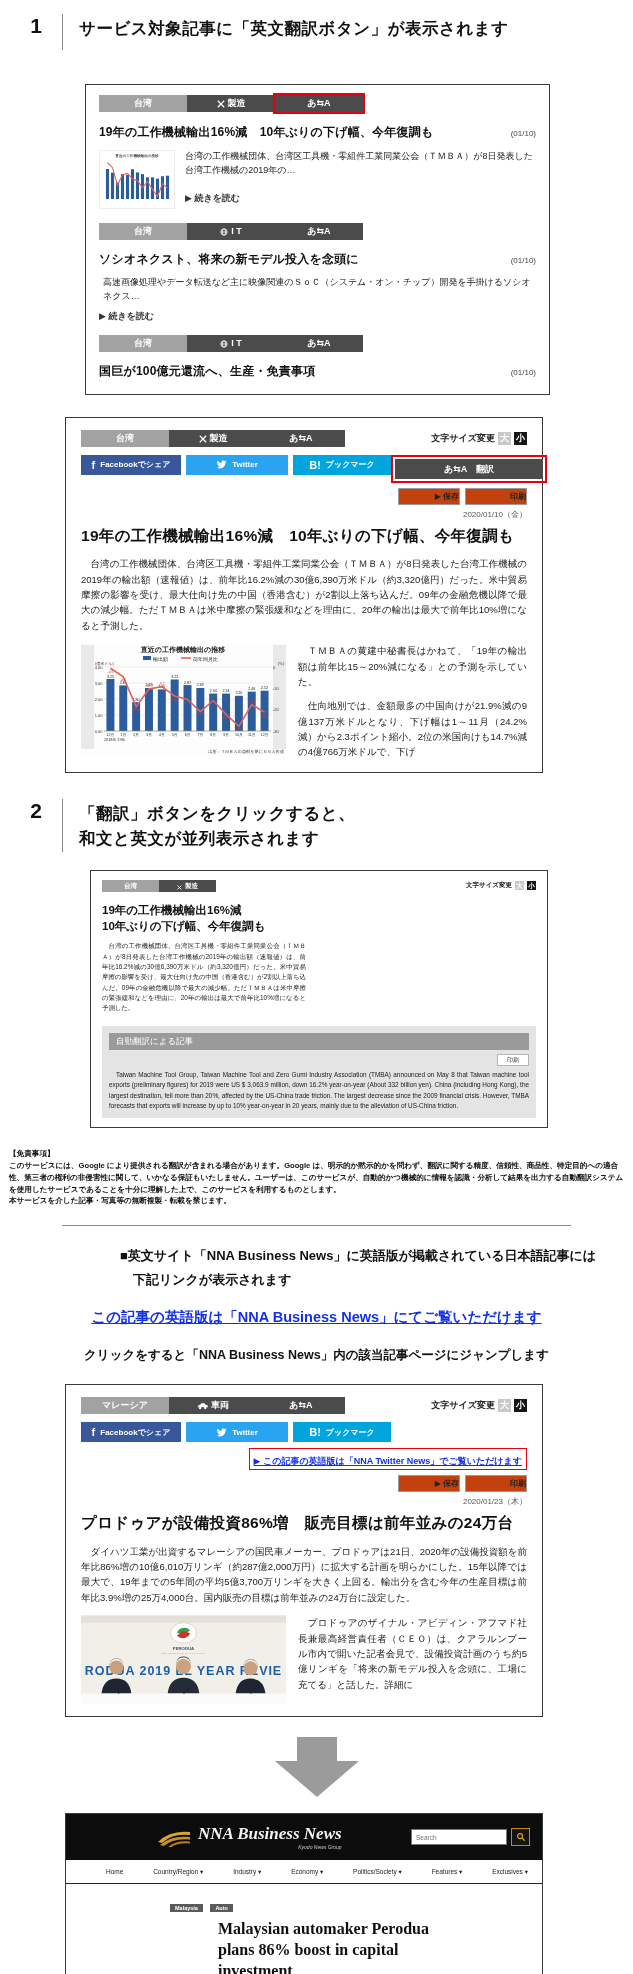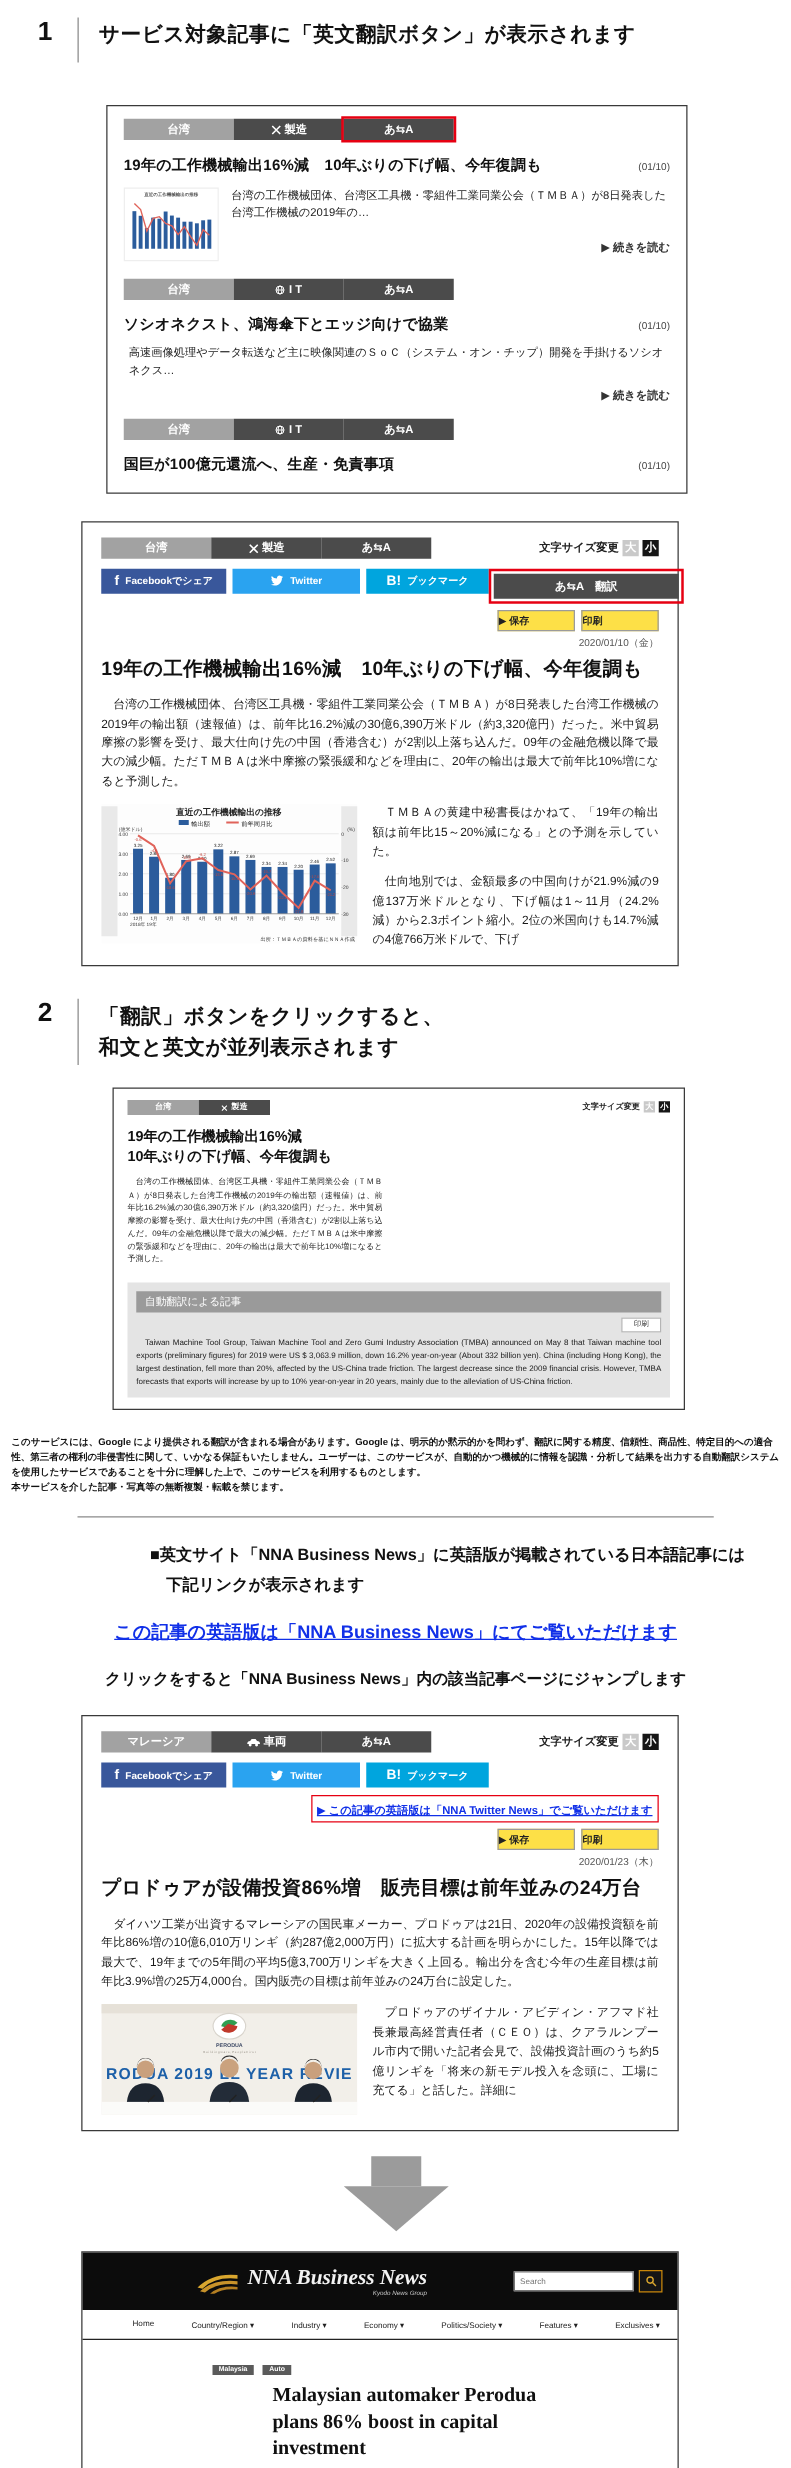--- a/index.html
+++ b/index.html
@@ -26,30 +26,30 @@
   .fontsize.tiny{font-size:6.5px;}
   .fontsize.tiny .fs-box{width:9px;height:9px;line-height:9px;font-size:6.5px;}
   
   .socialrow{display:flex;gap:5px;}
   .sbtn{height:20px;display:flex;align-items:center;justify-content:center;color:#fff;font-size:8px;font-weight:bold;gap:5px;}
   .sbtn.fb{width:100px;background:#39579b;}
   .sbtn.tw{width:102px;background:#2aa3f0;}
   .sbtn.ht{width:98px;background:#00a5de;}
   .sbtn .mark{font-size:11px;font-weight:bold;}
   
-  .mini-btn{display:inline-block;border:1px solid #9b9b9b;background:#fde047;color:#222;font-size:8px;font-weight:bold;
-            width:60px;height:15px;line-height:15px;text-align:left;}
+  .mini-btn{display:inline-block;border:1px solid #9b9b9b;background:#c2410c;color:#222;font-size:8px;font-weight:bold;
+            width:60px;height:15px;line-height:15px;text-align:right;}
   .trans-btn-wrap{border:2px solid #e60012;padding:2px;}
   .trans-btn{background:#4b4b4b;color:#fff;font-size:9px;font-weight:bold;width:148px;height:20px;line-height:20px;text-align:center;}
   
   .a-titlerow{display:flex;justify-content:space-between;align-items:baseline;}
   .a-title{font-size:12px;font-weight:bold;letter-spacing:.2px;}
   .a-date{font-size:8px;color:#444;flex-shrink:0;margin-left:8px;text-align:right;}
   .a-excerpt{font-size:9px;line-height:1.55;color:#222;}
-  .readmore{text-align:right;font-size:9px;color:#333;font-weight:bold;}
+  .readmore{text-align:left;font-size:9px;color:#333;font-weight:bold;}
   .headline{font-size:15.5px;font-weight:bold;line-height:1.45;letter-spacing:.3px;}
   .bodytext{font-size:9.5px;line-height:1.62;text-align:justify;color:#1a1a1a;}
   
   .panel-gray{background:#e4e4e4;padding:7px;}
   .panel-head{background:#9a9a9a;color:#fff;font-size:8.5px;height:17px;line-height:17px;padding-left:7px;}
   .print-tiny{display:block;margin:4px 0 4px auto;border:1px solid #b5b5b5;background:#fff;font-size:6px;width:30px;height:10px;line-height:10px;text-align:center;color:#333;}
   .tinytext{font-size:6.4px;line-height:1.62;text-align:justify;color:#1a1a1a;}
   
   .disclaimer{margin:20px 9px 0 9px;font-size:7.6px;font-weight:bold;line-height:1.55;color:#111;}
   .divider{border:none;border-top:1px solid #8a8a8a;margin:18px 62px;}
@@ -166,21 +166,21 @@
   <div class="tabbar" style="margin-top:14px;">
     <div class="tab gray">台湾</div>
     <div class="tab dark"><span class="ticon"><svg width="8" height="8" viewBox="0 0 10 10">
             <circle cx="5" cy="5" r="4" fill="none" stroke="#fff" stroke-width="1"></circle>
             <line x1="1" y1="5" x2="9" y2="5" stroke="#fff" stroke-width="1"></line>
             <ellipse cx="5" cy="5" rx="2" ry="4" fill="none" stroke="#fff" stroke-width="1"></ellipse>
           </svg></span><span>I T</span></div>
     <div class="tab dark">あ⇆A</div>
   </div>
   <div class="a-titlerow" style="margin-top:11px;">
-    <div class="a-title">ソシオネクスト、鴻海傘下とエッジ向けで協業</div>
+    <div class="a-title">ソシオネクスト、将来の新モデル投入を念頭に</div>
     <div class="a-date">(01/10)</div>
   </div>
   <div class="a-excerpt" style="margin-top:8px;padding-left:4px;">高速画像処理やデータ転送など主に映像関連のＳｏＣ（システム・オン・チップ）開発を手掛けるソシオネクス…</div>
   <div class="readmore" style="margin-top:6px;">▶ 続きを読む</div>
 
   <div class="tabbar" style="margin-top:12px;">
     <div class="tab gray">台湾</div>
     <div class="tab dark"><span class="ticon"><svg width="8" height="8" viewBox="0 0 10 10">
             <circle cx="5" cy="5" r="4" fill="none" stroke="#fff" stroke-width="1"></circle>
             <line x1="1" y1="5" x2="9" y2="5" stroke="#fff" stroke-width="1"></line>
@@ -367,20 +367,21 @@
       <div class="panel-gray">
         <div class="panel-head">自動翻訳による記事</div>
         <span class="print-tiny">印刷</span>
         <div class="tinytext">　Taiwan Machine Tool Group, Taiwan Machine Tool and Zero Gumi Industry Association (TMBA) announced on May 8 that Taiwan machine tool exports (preliminary figures) for 2019 were US $ 3,063.9 million, down 16.2% year-on-year (About 332 billion yen). China (including Hong Kong), the largest destination, fell more than 20%, affected by the US-China trade friction. The largest decrease since the 2009 financial crisis. However, TMBA forecasts that exports will increase by up to 10% year-on-year in 20 years, mainly due to the alleviation of US-China friction.</div>
       </div>
     </div>
   </div>
 </div>
 
 <div class="disclaimer">
+  <div>【免責事項】</div>
   <div>このサービスには、Google により提供される翻訳が含まれる場合があります。Google は、明示的か黙示的かを問わず、翻訳に関する精度、信頼性、商品性、特定目的への適合性、第三者の権利の非侵害性に関して、いかなる保証もいたしません。ユーザーは、このサービスが、自動的かつ機械的に情報を認識・分析して結果を出力する自動翻訳システムを使用したサービスであることを十分に理解した上で、このサービスを利用するものとします。</div>
   <div>本サービスを介した記事・写真等の無断複製・転載を禁じます。</div>
 </div>
 
 <hr class="divider">
 
 <div class="ensec-h">
   <div>■英文サイト「NNA Business News」に英語版が掲載されている日本語記事には</div>
   <div style="padding-left:13px;">下記リンクが表示されます</div>
 </div>

